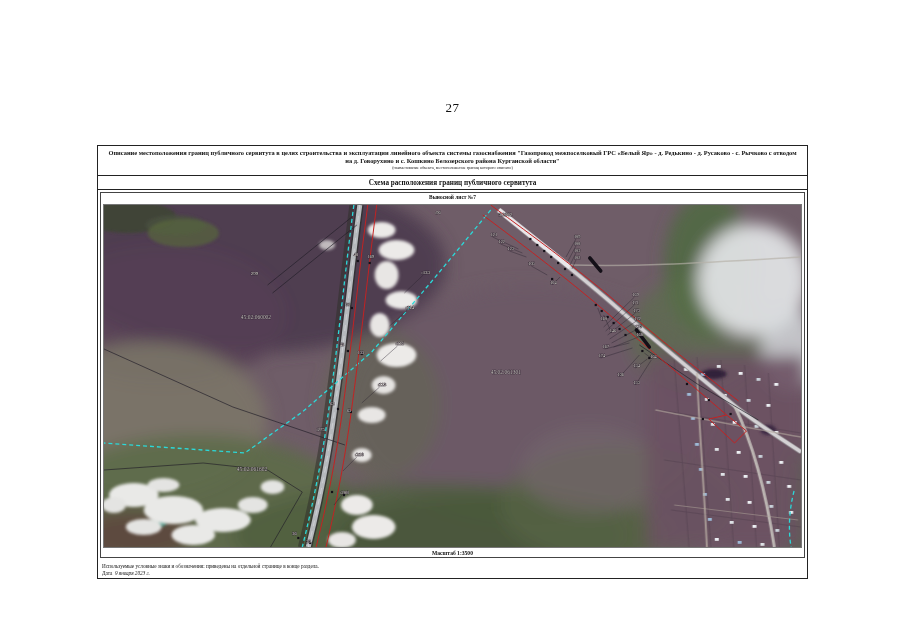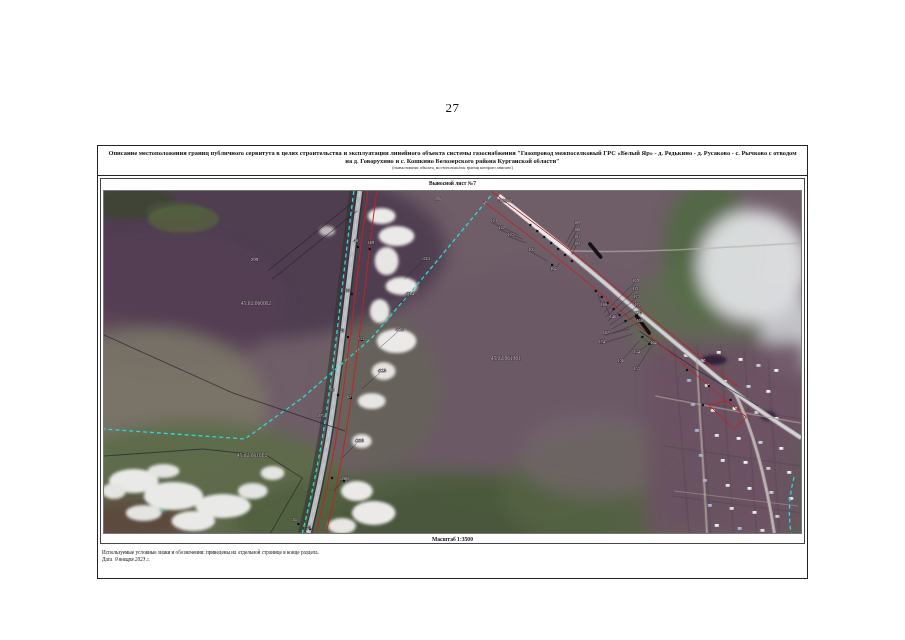--- a/index.html
+++ b/index.html
@@ -34,20 +34,21 @@
 
   <div class="page-number">27</div>
 
   <div class="outer">
 
     <div class="hdr-row">
       <div class="hdr-main">Описание местоположения границ публичного сервитута в целях строительства и эксплуатации линейного объекта системы газоснабжения "Газопровод межпоселковый ГРС «Белый Яр» - д. Редькино - д. Русаково - с. Рычково с отводом на д. Говорухино и с. Кошкино Белозерского района Курганской области"</div>
       <div class="hdr-cap">(наименование объекта, местоположение границ которого описано)</div>
     </div>
 
+    <div class="title-row">Схема расположения границ публичного сервитута</div>
 
     <div class="map-section">
       <div class="sheet-label">Выносной лист №7</div>
 
       <div class="map-frame">
         <svg viewBox="0 0 703 342" width="100%" height="342" preserveAspectRatio="none">
           <defs>
             <filter id="b2" x="-50%" y="-50%" width="200%" height="200%">
                 <feGaussianBlur stdDeviation="1.6"></feGaussianBlur>
               </filter>

